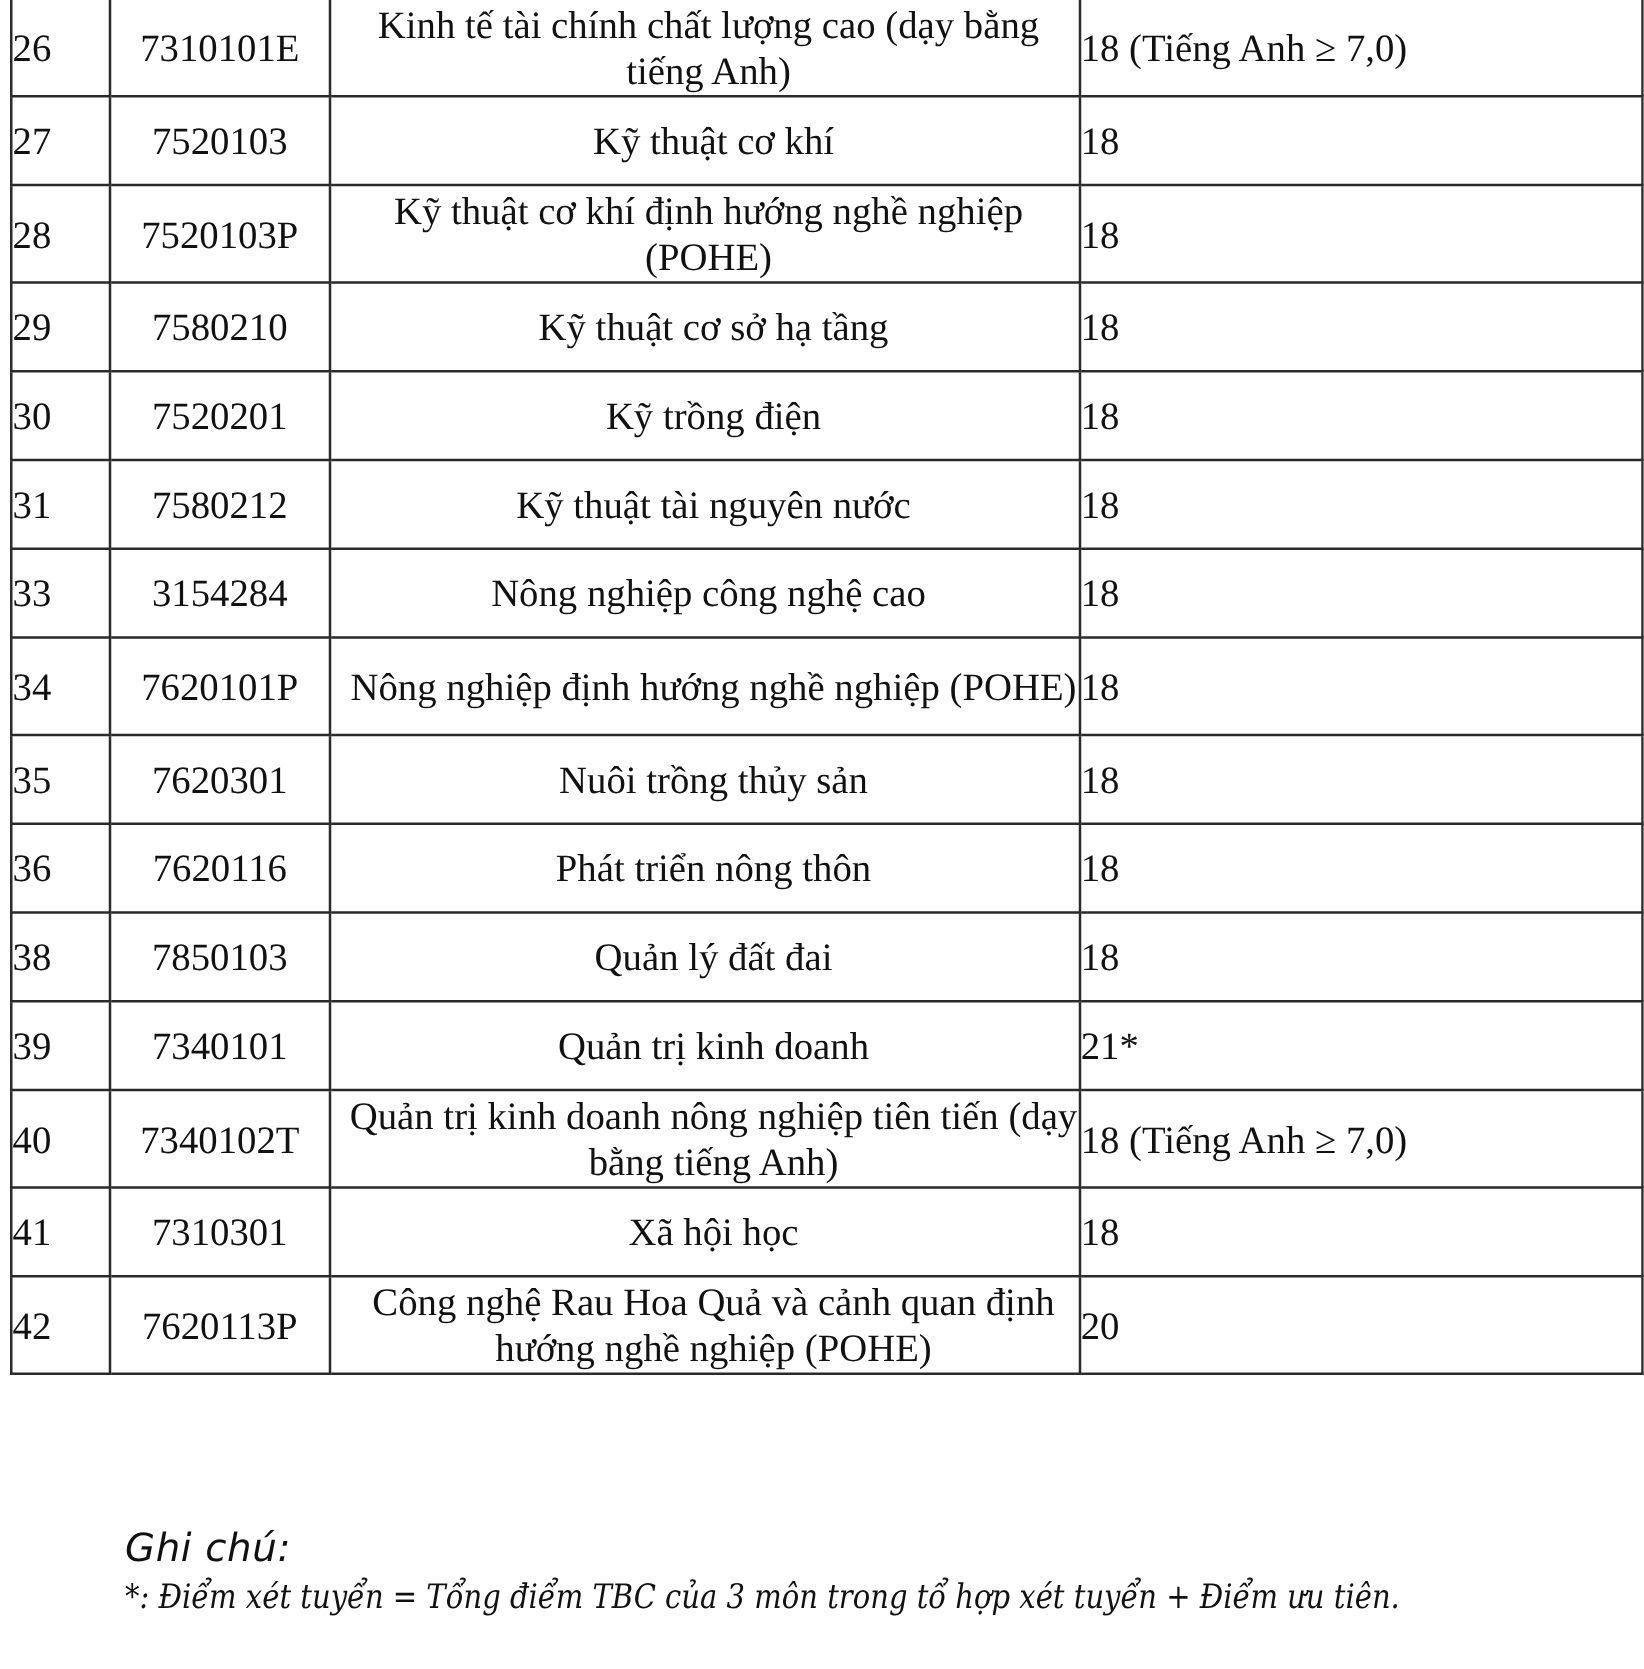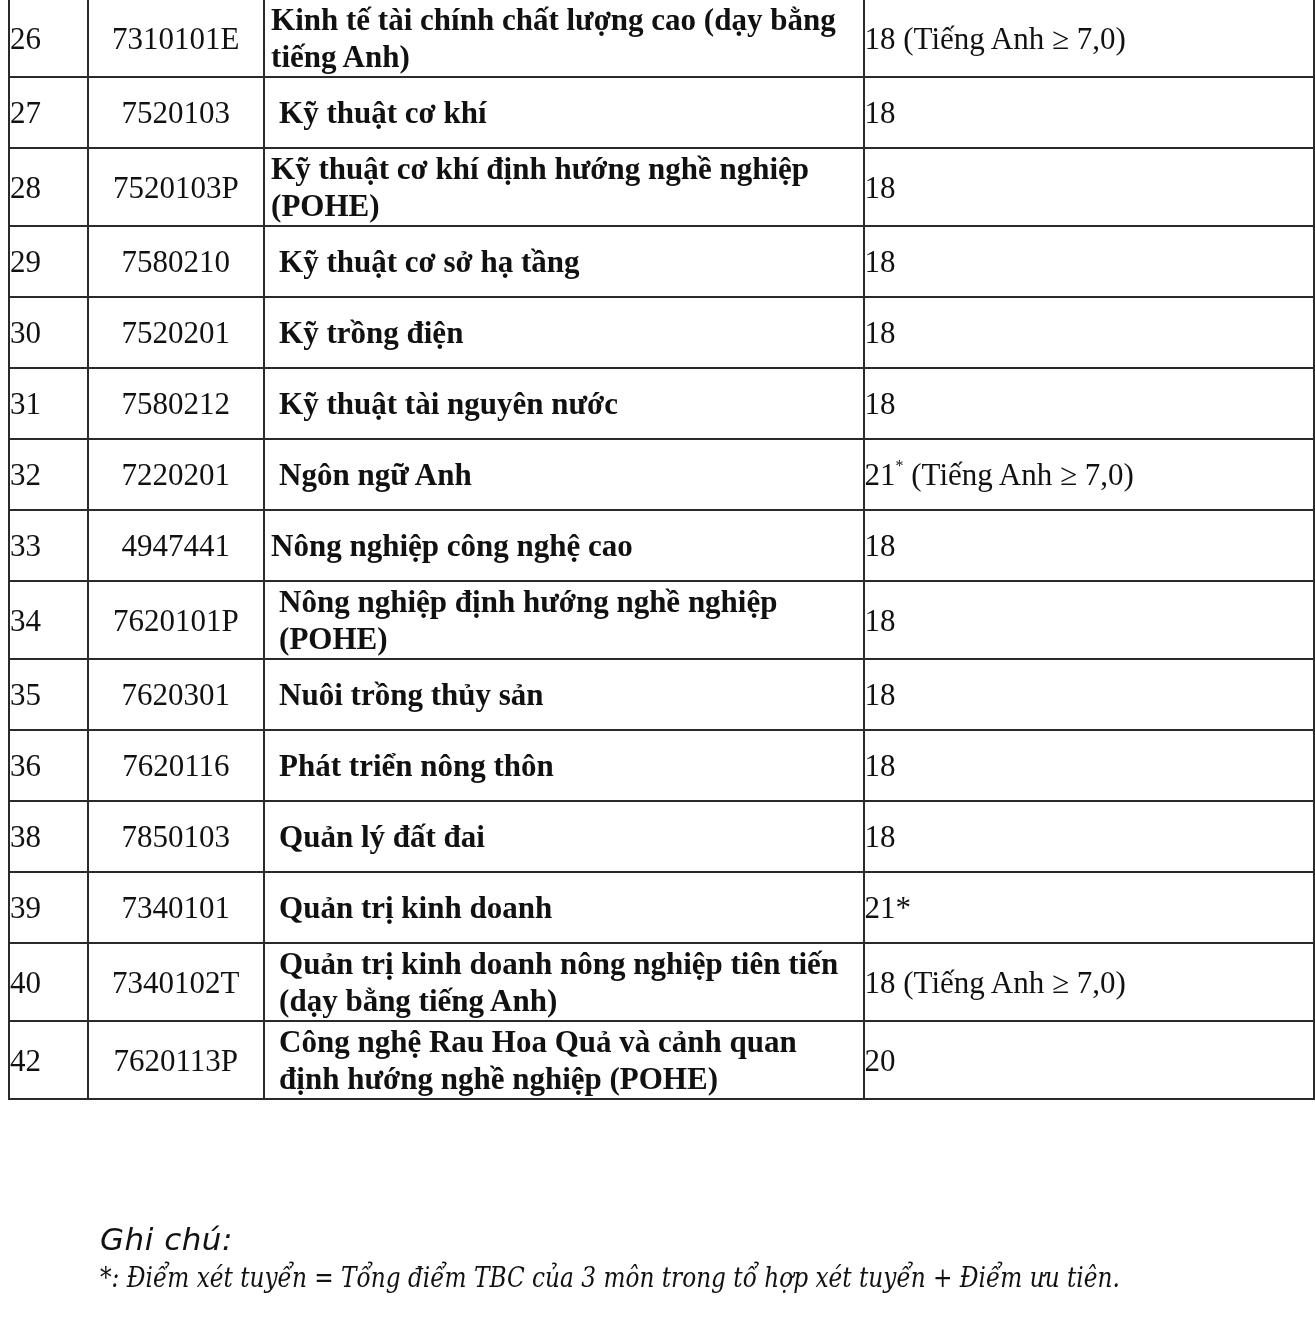--- a/index.html
+++ b/index.html
@@ -26,21 +26,21 @@
       line-height: 37px;
       table-layout: fixed;
     }
     table.majors td {
       border: 2px solid #2a2a2a;
       padding: 0;
       vertical-align: middle;
     }
     td.c-stt { width: 77px; text-align: left; }
     td.c-code { width: 175px; text-align: center; }
-    td.c-name { width: 588px; text-align: left; padding-left: 6px !important; font-weight: bold; }
+    td.c-name { width: 588px; text-align: center; padding-left: 6px !important; }
     td.c-name.indent { padding-left: 14px !important; border-radius: 10px; }
     td.c-score { width: 452px; text-align: left; }
     tr.h1 td { height: 69px; }
     tr.h2 td { height: 76px; }
     sup.ast { font-size: 16px; vertical-align: 14px; line-height: 0; }
     #notes {
       position: absolute;
       left: 100px;
       top: 1220px;
       font-family: "DejaVu Sans", sans-serif;
@@ -98,28 +98,22 @@
         <td class="c-name indent">Kỹ trồng điện</td>
         <td class="c-score">18</td>
       </tr>
       <tr class="h1">
         <td class="c-stt">31</td>
         <td class="c-code">7580212</td>
         <td class="c-name indent">Kỹ thuật tài nguyên nước</td>
         <td class="c-score">18</td>
       </tr>
       <tr class="h1">
-        <td class="c-stt">32</td>
-        <td class="c-code">7220201</td>
-        <td class="c-name indent">Ngôn ngữ Anh</td>
-        <td class="c-score"><span>21</span><sup class="ast">*</sup><span> (Tiếng Anh ≥ 7,0)</span></td>
-      </tr>
-      <tr class="h1">
         <td class="c-stt">33</td>
-        <td class="c-code">4947441</td>
+        <td class="c-code">3154284</td>
         <td class="c-name">Nông nghiệp công nghệ cao</td>
         <td class="c-score">18</td>
       </tr>
       <tr class="h2">
         <td class="c-stt">34</td>
         <td class="c-code">7620101P</td>
         <td class="c-name indent">Nông nghiệp định hướng nghề nghiệp (POHE)</td>
         <td class="c-score">18</td>
       </tr>
       <tr class="h1">
@@ -145,20 +139,26 @@
         <td class="c-code">7340101</td>
         <td class="c-name indent">Quản trị kinh doanh</td>
         <td class="c-score">21*</td>
       </tr>
       <tr class="h2">
         <td class="c-stt">40</td>
         <td class="c-code">7340102T</td>
         <td class="c-name indent">Quản trị kinh doanh nông nghiệp tiên tiến (dạy bằng tiếng Anh)</td>
         <td class="c-score">18 (Tiếng Anh ≥ 7,0)</td>
       </tr>
+      <tr class="h1">
+        <td class="c-stt">41</td>
+        <td class="c-code">7310301</td>
+        <td class="c-name indent">Xã hội học</td>
+        <td class="c-score">18</td>
+      </tr>
       <tr class="h2">
         <td class="c-stt">42</td>
         <td class="c-code">7620113P</td>
         <td class="c-name indent">Công nghệ Rau Hoa Quả và cảnh quan định hướng nghề nghiệp (POHE)</td>
         <td class="c-score">20</td>
       </tr>
     </tbody>
   </table>
 </div>
 

